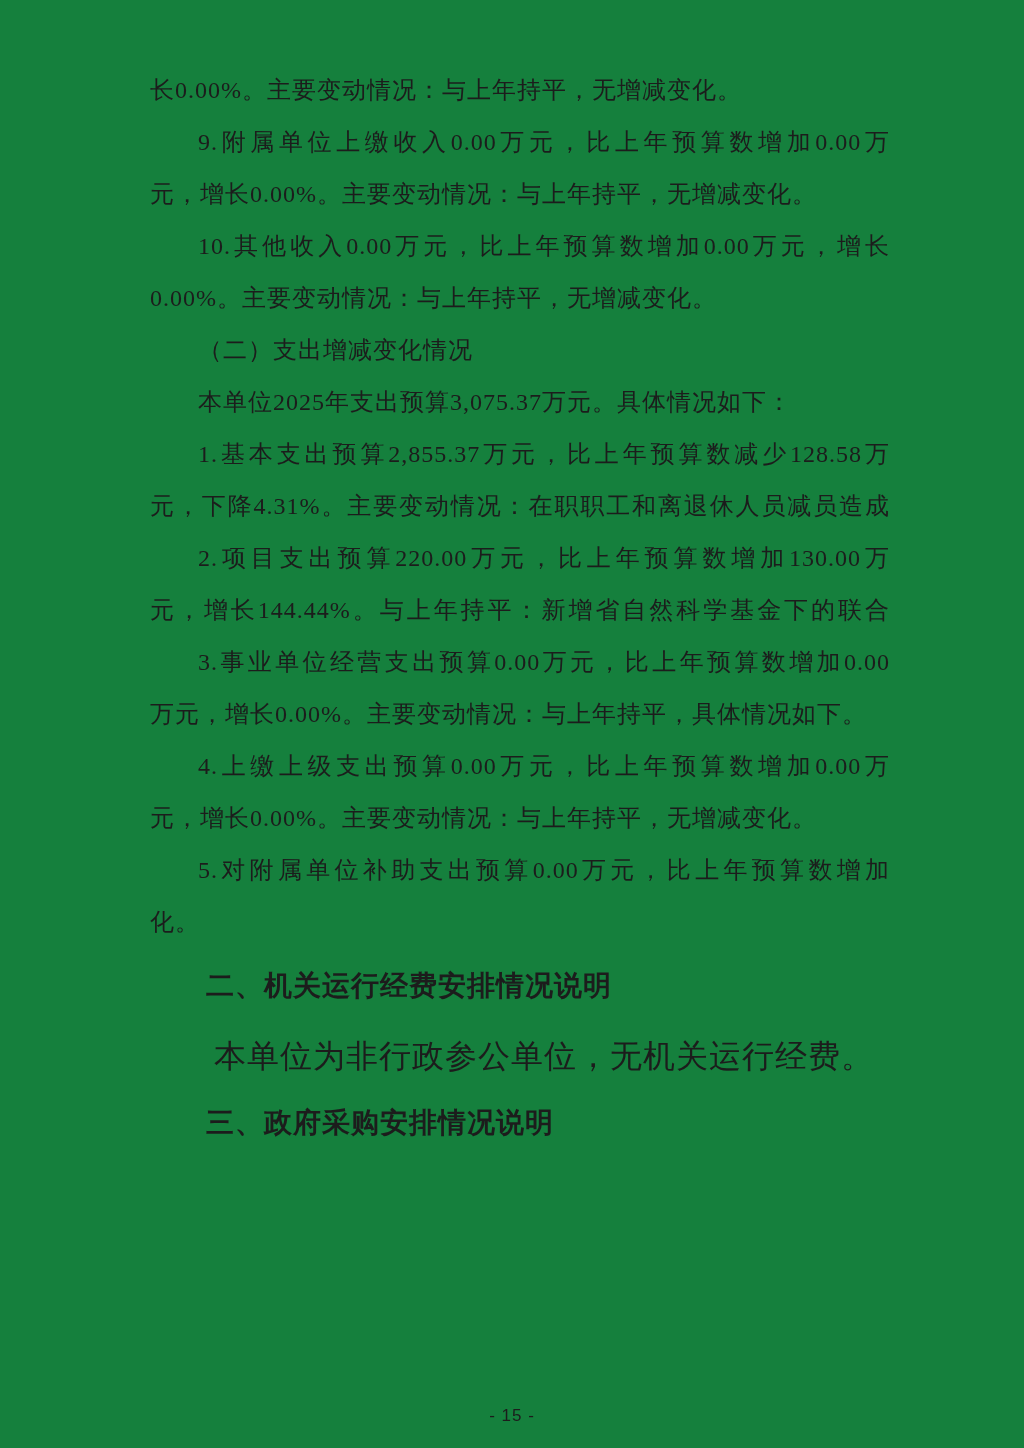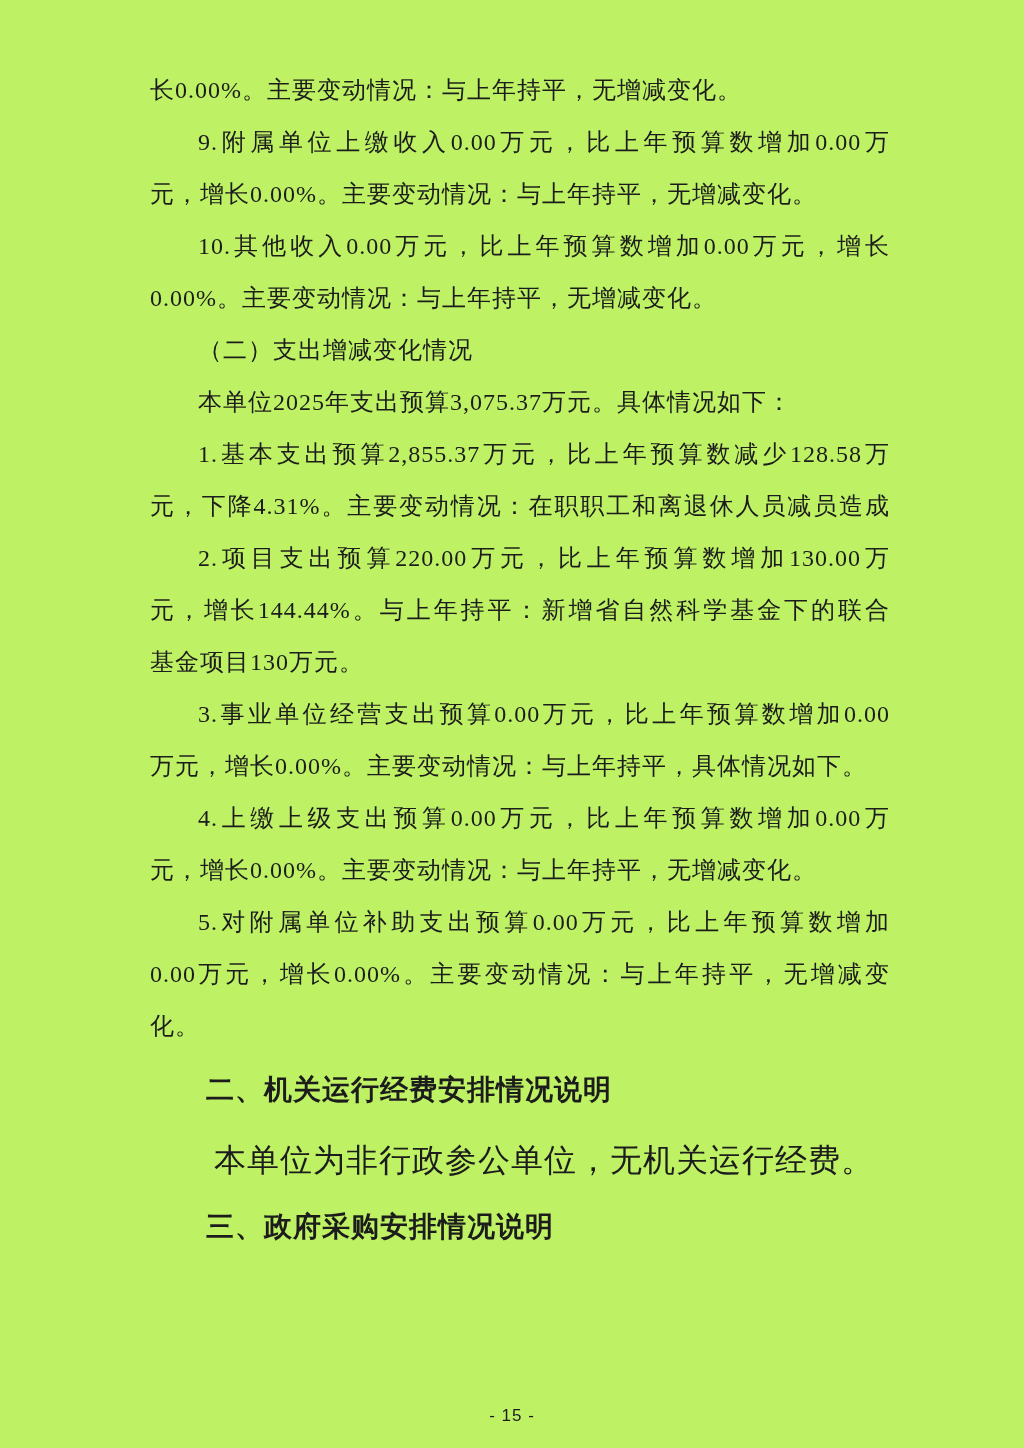--- a/index.html
+++ b/index.html
@@ -6,21 +6,21 @@
   html, body { width: 1024px; height: 1448px; }
   body {
     background: #ffffff;
     font-family: "Liberation Serif", "DejaVu Serif", serif;
     color: #1c1c1c;
   }
   .page {
     position: relative;
     width: 1024px;
     height: 1448px;
-    background: #bef264;
+    background: #15803d;
     overflow: hidden;
   }
   .content {
     position: absolute;
     left: 150px;
     top: 64px;
     width: 740px;
   }
   .line {
     font-size: 24px;
@@ -78,27 +78,25 @@
         <div class="line indent just">9.附属单位上缴收入0.00万元，比上年预算数增加0.00万</div>
         <div class="line">元，增长0.00%。主要变动情况：与上年持平，无增减变化。</div>
         <div class="line indent just">10.其他收入0.00万元，比上年预算数增加0.00万元，增长</div>
         <div class="line">0.00%。主要变动情况：与上年持平，无增减变化。</div>
         <div class="line indent">（二）支出增减变化情况</div>
         <div class="line indent">本单位2025年支出预算3,075.37万元。具体情况如下：</div>
         <div class="line indent just">1.基本支出预算2,855.37万元，比上年预算数减少128.58万</div>
         <div class="line just">元，下降4.31%。主要变动情况：在职职工和离退休人员减员造成</div>
         <div class="line indent just">2.项目支出预算220.00万元，比上年预算数增加130.00万</div>
         <div class="line just">元，增长144.44%。与上年持平：新增省自然科学基金下的联合</div>
-        <div class="line">基金项目130万元。</div>
         <div class="line indent just">3.事业单位经营支出预算0.00万元，比上年预算数增加0.00</div>
         <div class="line">万元，增长0.00%。主要变动情况：与上年持平，具体情况如下。</div>
         <div class="line indent just">4.上缴上级支出预算0.00万元，比上年预算数增加0.00万</div>
         <div class="line">元，增长0.00%。主要变动情况：与上年持平，无增减变化。</div>
         <div class="line indent just">5.对附属单位补助支出预算0.00万元，比上年预算数增加</div>
-        <div class="line just">0.00万元，增长0.00%。主要变动情况：与上年持平，无增减变</div>
         <div class="line">化。</div>
       </div>
 
     <div class="heading heading-1">二、机关运行经费安排情况说明</div>
 
     <div class="para-2">本单位为非行政参公单位，无机关运行经费。</div>
 
     <div class="heading heading-2">三、政府采购安排情况说明</div>
   </div>
 

